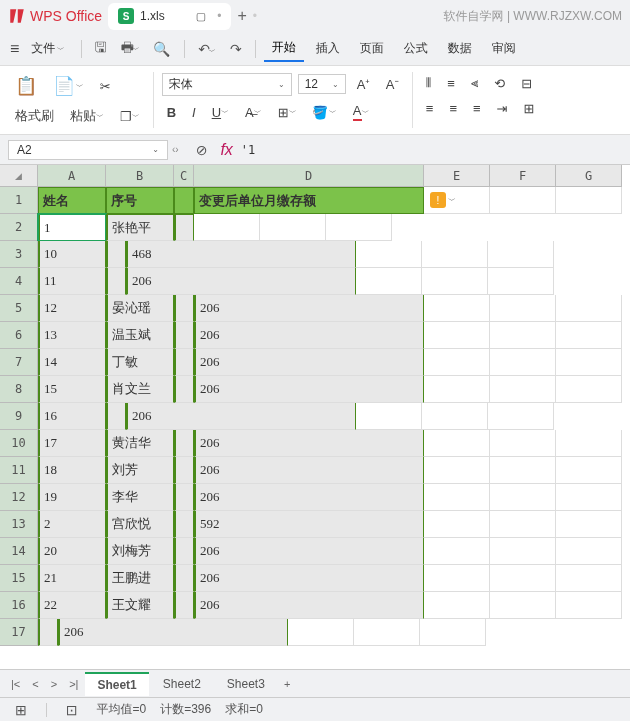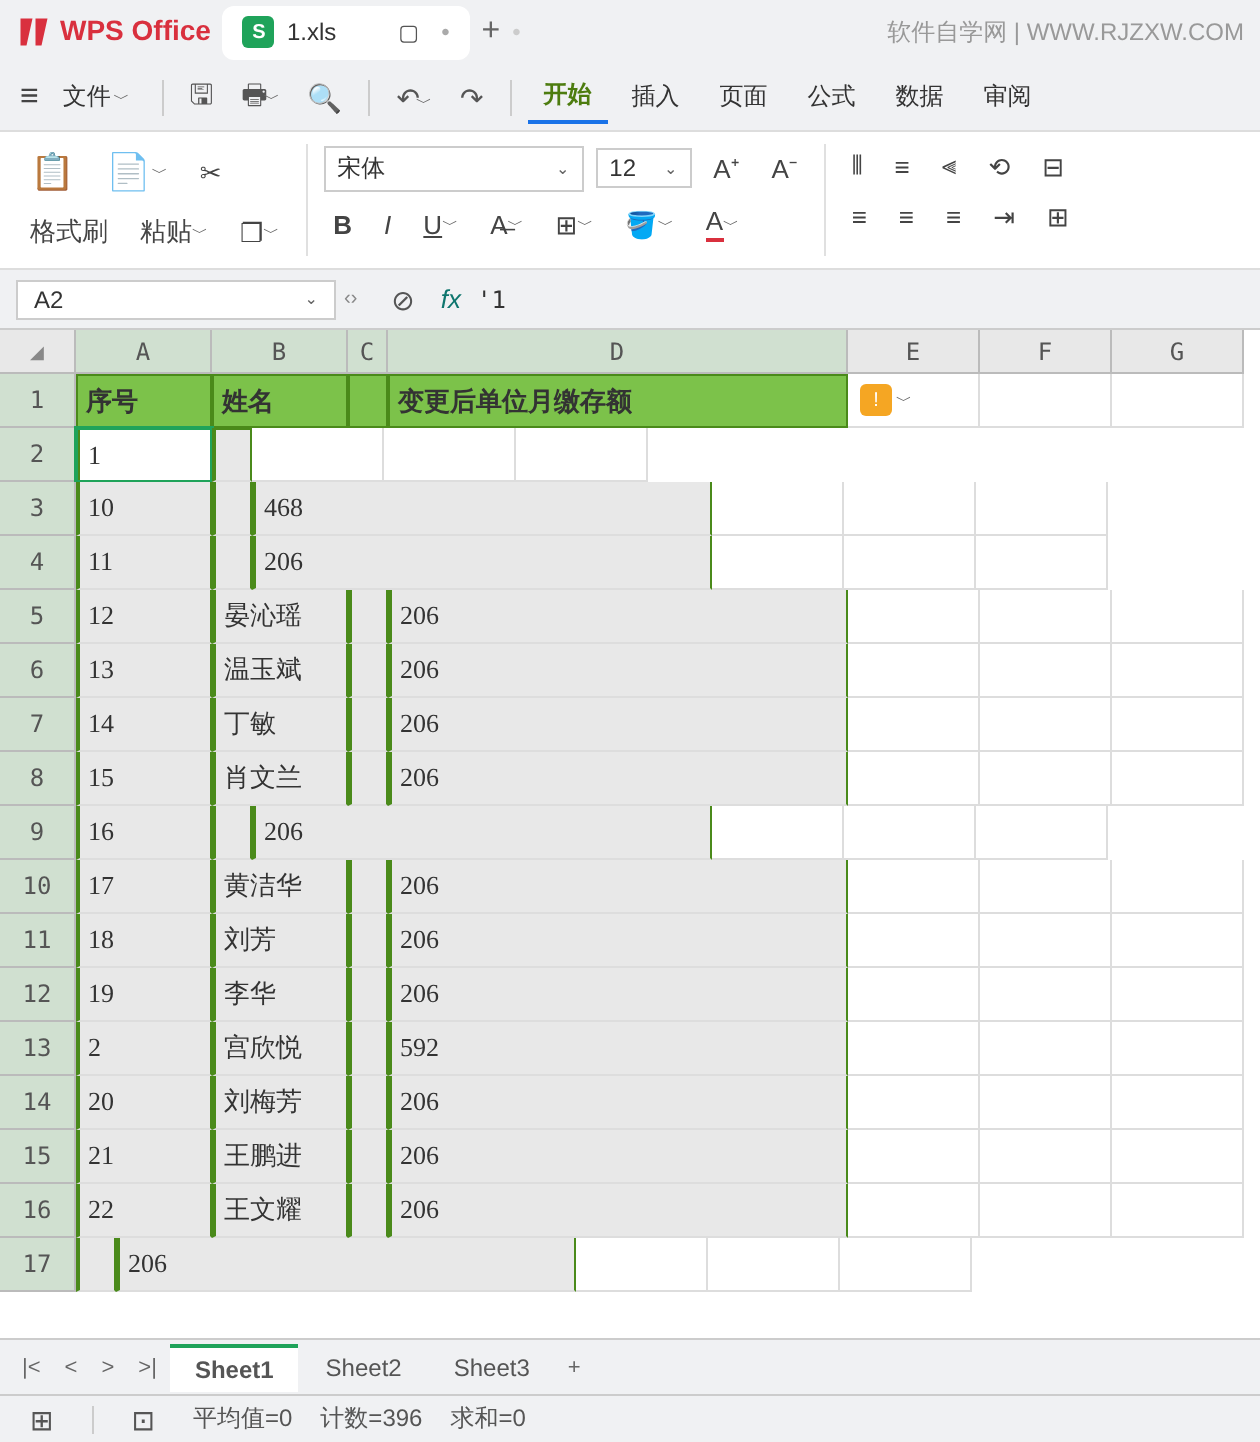--- a/index.html
+++ b/index.html
@@ -1,43 +1,43 @@
 <!DOCTYPE html>
 <html><head>
 <meta charset="utf-8">
 <style>
 *{box-sizing:border-box;margin:0;padding:0;font-family:"Microsoft YaHei",sans-serif}
 body{background:#f0f1f3;font-size:12px;color:#333;width:630px;height:721px;overflow:hidden;display:flex;flex-direction:column}
 .titlebar{display:flex;align-items:center;height:32px;padding:0 8px;gap:6px}
-.wps-logo{color:#d9303e;font-weight:bold;font-size:14px;display:flex;align-items:flex-start;gap:4px}
+.wps-logo{color:#d9303e;font-weight:normal;font-size:14px;display:flex;align-items:center;gap:4px}
 .wps-logo svg{width:18px;height:18px}
 .tab{background:#fff;border-radius:6px;padding:4px 10px;display:flex;align-items:center;gap:6px;font-size:12px}
 .tab-icon{width:16px;height:16px;background:#1fa35a;color:#fff;border-radius:3px;display:flex;align-items:center;justify-content:center;font-size:10px;font-weight:bold}
 .titlebar-right{margin-left:auto;display:flex;align-items:center;gap:10px;color:#888}
 .watermark{color:#999;font-size:12px}
 .plus{font-size:16px;color:#666;cursor:pointer}
 .row2{display:flex;align-items:center;height:34px;padding:0 10px;gap:4px;border-bottom:1px solid #ddd}
 .menu-ham{font-size:16px;color:#444}
 .sep{width:1px;height:18px;background:#ccc;margin:0 4px}
 .ico{color:#555;font-size:14px;padding:3px 5px;cursor:pointer}
 .drop{font-size:8px;color:#666;margin-left:-2px}
 .menutab{padding:4px 8px;color:#333;cursor:pointer}
-.menutab.active{color:#4d7c0f;border-bottom:2px solid #1a73e8;font-weight:700}
+.menutab.active{color:#000000;border-bottom:2px solid #1a73e8;font-weight:400}
 .ribbon{background:#fff;padding:6px 10px;display:flex;gap:8px;border-bottom:1px solid #ddd}
 .group{display:flex;flex-direction:column;gap:4px;border-right:1px solid #e0e0e0;padding-right:8px}
 .group:last-child{border-right:none}
 .grow{display:flex;align-items:center;gap:6px}
 .btn{padding:3px 5px;color:#444;cursor:pointer;display:flex;align-items:center;gap:2px;font-size:13px}
 .font-sel{border:1px solid #ccc;padding:2px 6px;width:130px;display:flex;justify-content:space-between;align-items:center;background:#fff;font-size:12px}
 .size-sel{border:1px solid #ccc;padding:2px 6px;width:48px;display:flex;justify-content:space-between;align-items:center;background:#fff;font-size:12px}
 .underline-red{border-bottom:2px solid #d9303e;padding-bottom:1px}
 .formula-row{display:flex;align-items:center;height:30px;background:#f0f1f3;border-bottom:1px solid #ccc}
 .name-box{width:160px;border:1px solid #ccc;background:#fff;margin:0 8px;padding:2px 8px;display:flex;justify-content:space-between;align-items:center;font-family:monospace;font-size:12px}
 .fx-area{flex:1;display:flex;align-items:center;gap:8px;padding:0 8px}
-.fx{font-style:italic;color:#0f766e;font-size:13px}
+.fx{font-style:italic;color:#be185d;font-size:16px}
 .fx-val{font-family:monospace;font-size:12px}
 .sheet-area{flex:1;overflow:hidden;display:flex;background:#fff}
 .corner{width:38px;height:22px;background:#e8e8e8;border-right:1px solid #bbb;border-bottom:1px solid #bbb;display:flex;align-items:center;justify-content:center}
 .col-headers{display:flex;height:22px}
 .ch{background:#e8e8e8;border-right:1px solid #bbb;border-bottom:1px solid #bbb;display:flex;align-items:center;justify-content:center;color:#555;font-family:monospace;font-size:12px}
 .ch.sel{background:#d0e0d0}
 .row-head{width:38px;background:#e8e8e8;border-right:1px solid #bbb;border-bottom:1px solid #bbb;display:flex;align-items:center;justify-content:center;color:#555;font-family:monospace;font-size:12px}
 .row-head.sel{background:#d0e0d0}
 .cell{border-right:1px solid #ddd;border-bottom:1px solid #ddd;padding:2px 4px;font-size:13px;font-family:"SimSun",serif;overflow:hidden;white-space:nowrap;display:flex;align-items:center}
 .hdr{background:#7cc24a;font-weight:bold;border:1px solid #4a8a1a}
@@ -186,36 +186,37 @@
           <div class="ch sel" style="width: 20px;">C</div>
           <div class="ch sel" style="width: 230px;">D</div>
           <div class="ch" style="width: 66px;">E</div>
           <div class="ch" style="width: 66px;">F</div>
           <div class="ch" style="width: 66px;">G</div>
         </div>
     </div>
     <div id="gridrows">
         <div style="display: flex;">
           <div class="row-head sel" style="height: 27px;">1</div>
+          <div class="cell hdr" style="width: 68px; height: 27px;">姓名</div>
           <div class="cell hdr" style="width: 68px; height: 27px;">序号</div>
-          <div class="cell hdr" style="width: 68px; height: 27px;">姓名</div>
           <div class="cell hdr" style="width: 20px; height: 27px;"></div>
           <div class="cell hdr" style="width: 230px; height: 27px;">变更后单位月缴存额</div>
           <div class="cell " style="width: 66px; height: 27px;">
             <div style="display: flex; align-items: center;">
               <div class="warn-badge">!</div>
               <span class="drop" style="margin-left: 2px;">﹀</span>
             </div>
           </div>
           <div class="cell " style="width: 66px; height: 27px;"></div>
           <div class="cell " style="width: 66px; height: 27px;"></div>
         </div>
         <div style="display: flex;">
           <div class="row-head sel" style="height: 27px;">2</div>
           <div class="cell dcell active-cell first" style="width: 68px; height: 27px;">1</div>
+          <div class="cell dcell first" style="width: 68px; height: 27px;">张艳平</div>
           <div class="cell dcell first" style="width: 20px; height: 27px;"></div>
           <div class="cell " style="width: 66px; height: 27px;"></div>
           <div class="cell " style="width: 66px; height: 27px;"></div>
           <div class="cell " style="width: 66px; height: 27px;"></div>
         </div>
         <div style="display: flex;">
           <div class="row-head sel" style="height: 27px;">3</div>
           <div class="cell dcell" style="width: 68px; height: 27px;">10</div>
           <div class="cell dcell" style="width: 20px; height: 27px;"></div>
           <div class="cell dcell" style="width: 230px; height: 27px;">468</div>

